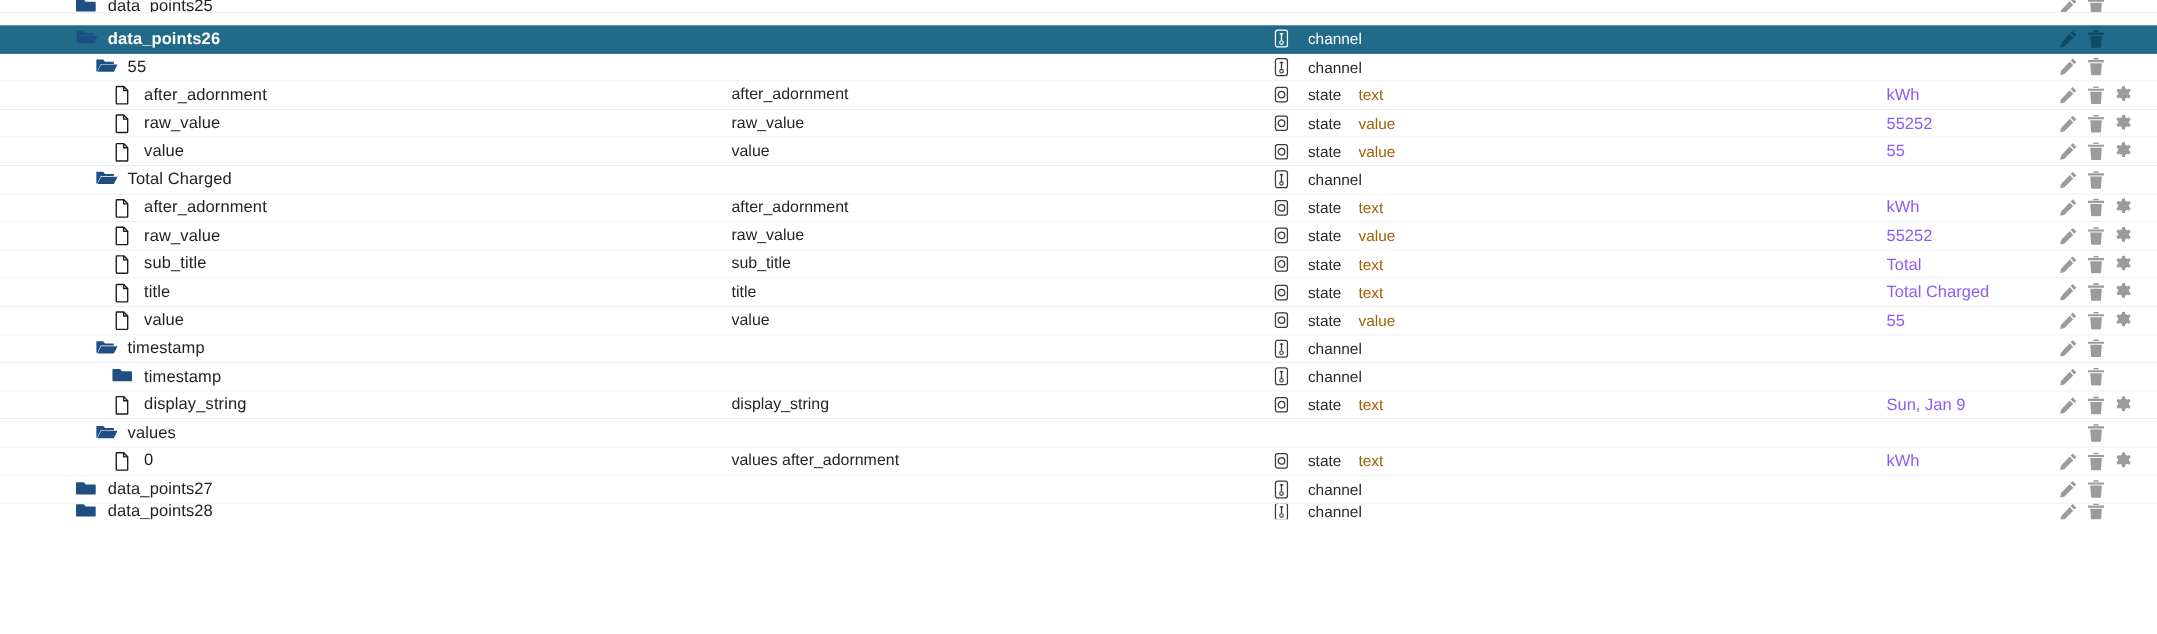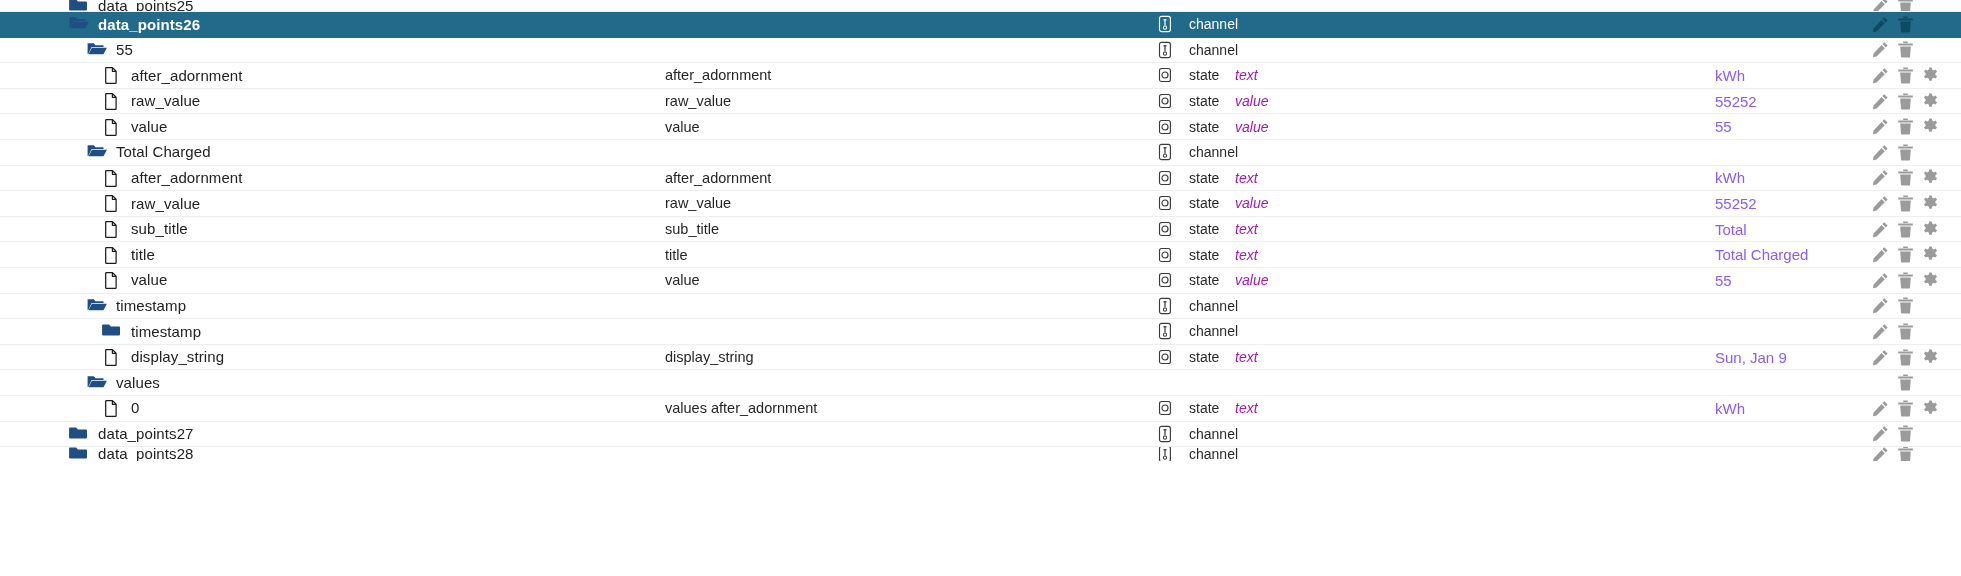--- a/index.html
+++ b/index.html
@@ -14,21 +14,21 @@
     position:relative;width:1961px;height:576px;background:#fff;
   }
   .row{
     position:relative;
     height:25.6px;
     display:block;
     background:#ffffff;
     border-bottom:1px solid #eceff1;
     box-sizing:border-box;
   }
-  .row.sel{ background:#226A8A; border-bottom-color:#226A8A; }
+  .row.sel{ background:#226A8A; border-bottom-color:#226A8A;margin-top:11px; }
   .row.clipped-top{ height:12px; overflow:hidden; border-bottom:1px solid #eceff1;}
   .row.clipped-bot{ height:14px; overflow:hidden; border-bottom:none;}
 
   
   .c-name{
     position:absolute; left:0; top:0; height:100%;
     display:flex; align-items:center;
     white-space:nowrap;
   }
   .nm{
@@ -56,21 +56,21 @@
   .c-type{
     position:absolute; left:1157px; top:0; height:100%;
     display:flex; align-items:center; white-space:nowrap;text-align:center;
   }
   .tico{ width:16px; height:18px; margin-right:8px; flex:0 0 auto; display:block;}
   .tlabel{ font-size:14px; color:#2a2a2a; }
   .row.sel .tlabel{ color:#ffffff; }
   .c-sub{
     position:absolute; left:1235px; top:0; height:100%;
     display:flex; align-items:center;
-    font-size:14px; color:#a21caf; white-space:nowrap;font-style:italic;
+    font-size:14px; color:#a16207; white-space:nowrap;
   }
 
   
   .c-value{
     position:absolute; left:1715px; top:0; height:100%;
     display:flex; align-items:center;
     font-size:15px; color:#8b5cf6; white-space:nowrap;
   }
 
   

